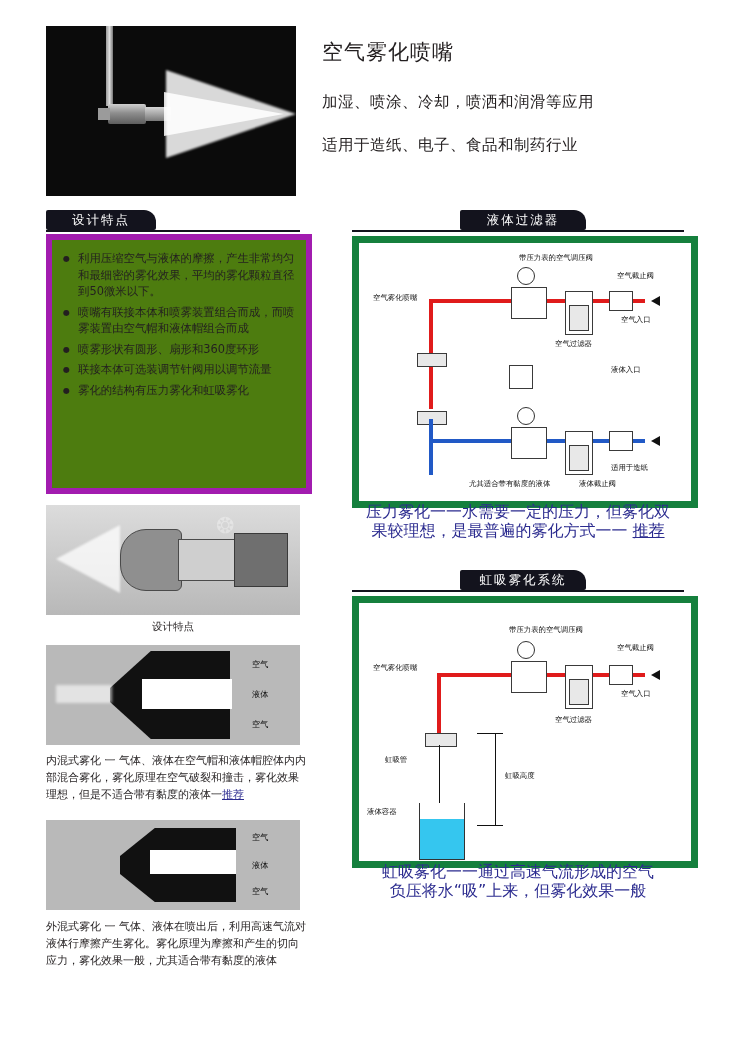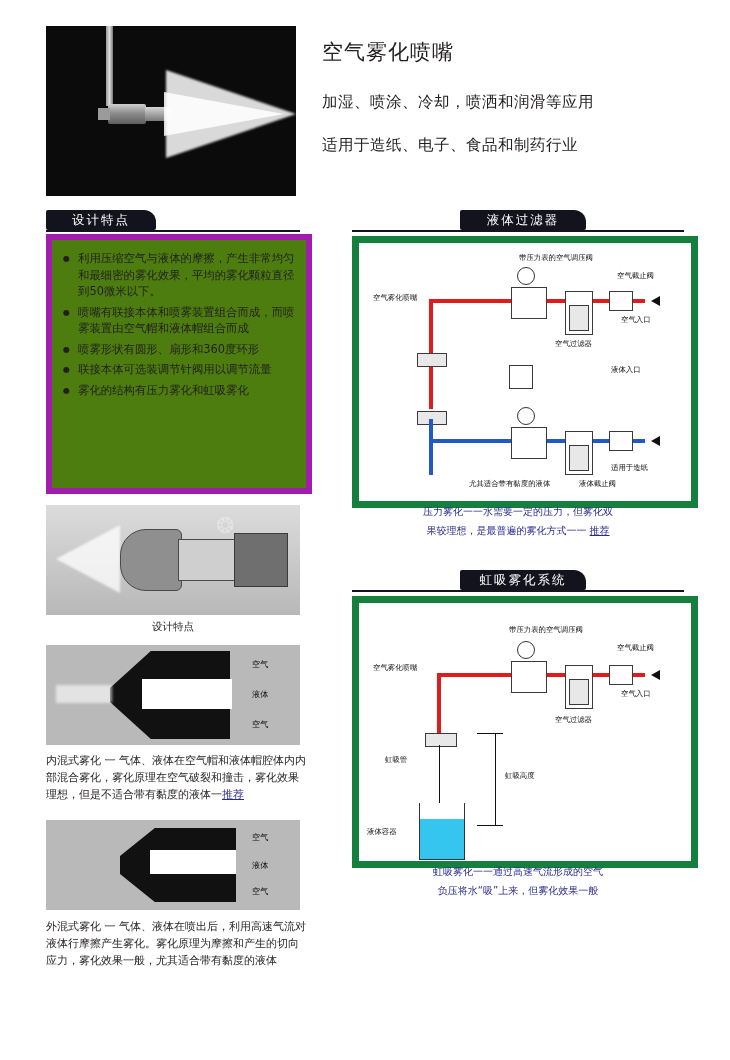--- a/index.html
+++ b/index.html
@@ -161,21 +161,21 @@
   }
 
   
   .diagram-frame {
     position: absolute;
     background: #ffffff;
     border: 7px solid #15803d;
   }
   .caption {
     position: absolute;
-    font-size: 10px;
+    font-size: 16px;
     line-height: 19px;
     color: #2b2b8f;
     text-align: center;
   }
   .caption .rec {
     color: #2b2b8f;
     text-decoration: underline;
   }
 
   
@@ -385,21 +385,21 @@
     <div class="leader" style="left:118px; top:130px; width:26px;"></div>
     <div class="leader" style="left:118px; top:222px; width:26px;"></div>
 
     <div class="lbl-sm" style="left:150px; top:22px;">带压力表的空气调压阀</div>
     <div class="lbl-sm" style="left:258px; top:40px;">空气截止阀</div>
     <div class="lbl-sm" style="left:14px; top:60px;">空气雾化喷嘴</div>
     <div class="lbl-sm" style="left:262px; top:86px;">空气入口</div>
     <div class="lbl-sm" style="left:196px; top:112px;">空气过滤器</div>
     <div class="lbl-sm" style="left:26px; top:152px;">虹吸管</div>
     <div class="lbl-sm" style="left:146px; top:168px;">虹吸高度</div>
-    <div class="lbl-sm" style="left:8px; top:224px;">液体容器</div>
+    <div class="lbl-sm" style="left:8px; top:204px;">液体容器</div>
   </div>
 
   <div class="caption" style="left:352px; top:862px; width:332px;">
     <div>虹吸雾化一一通过高速气流形成的空气</div>
     <div>负压将水“吸”上来，但雾化效果一般</div>
   </div>
 
   <div class="illus illus-1">
     <div style="position:absolute; left:10px; top:20px; width:0; height:0;
                 border-top:34px solid transparent; border-bottom:34px solid transparent;

